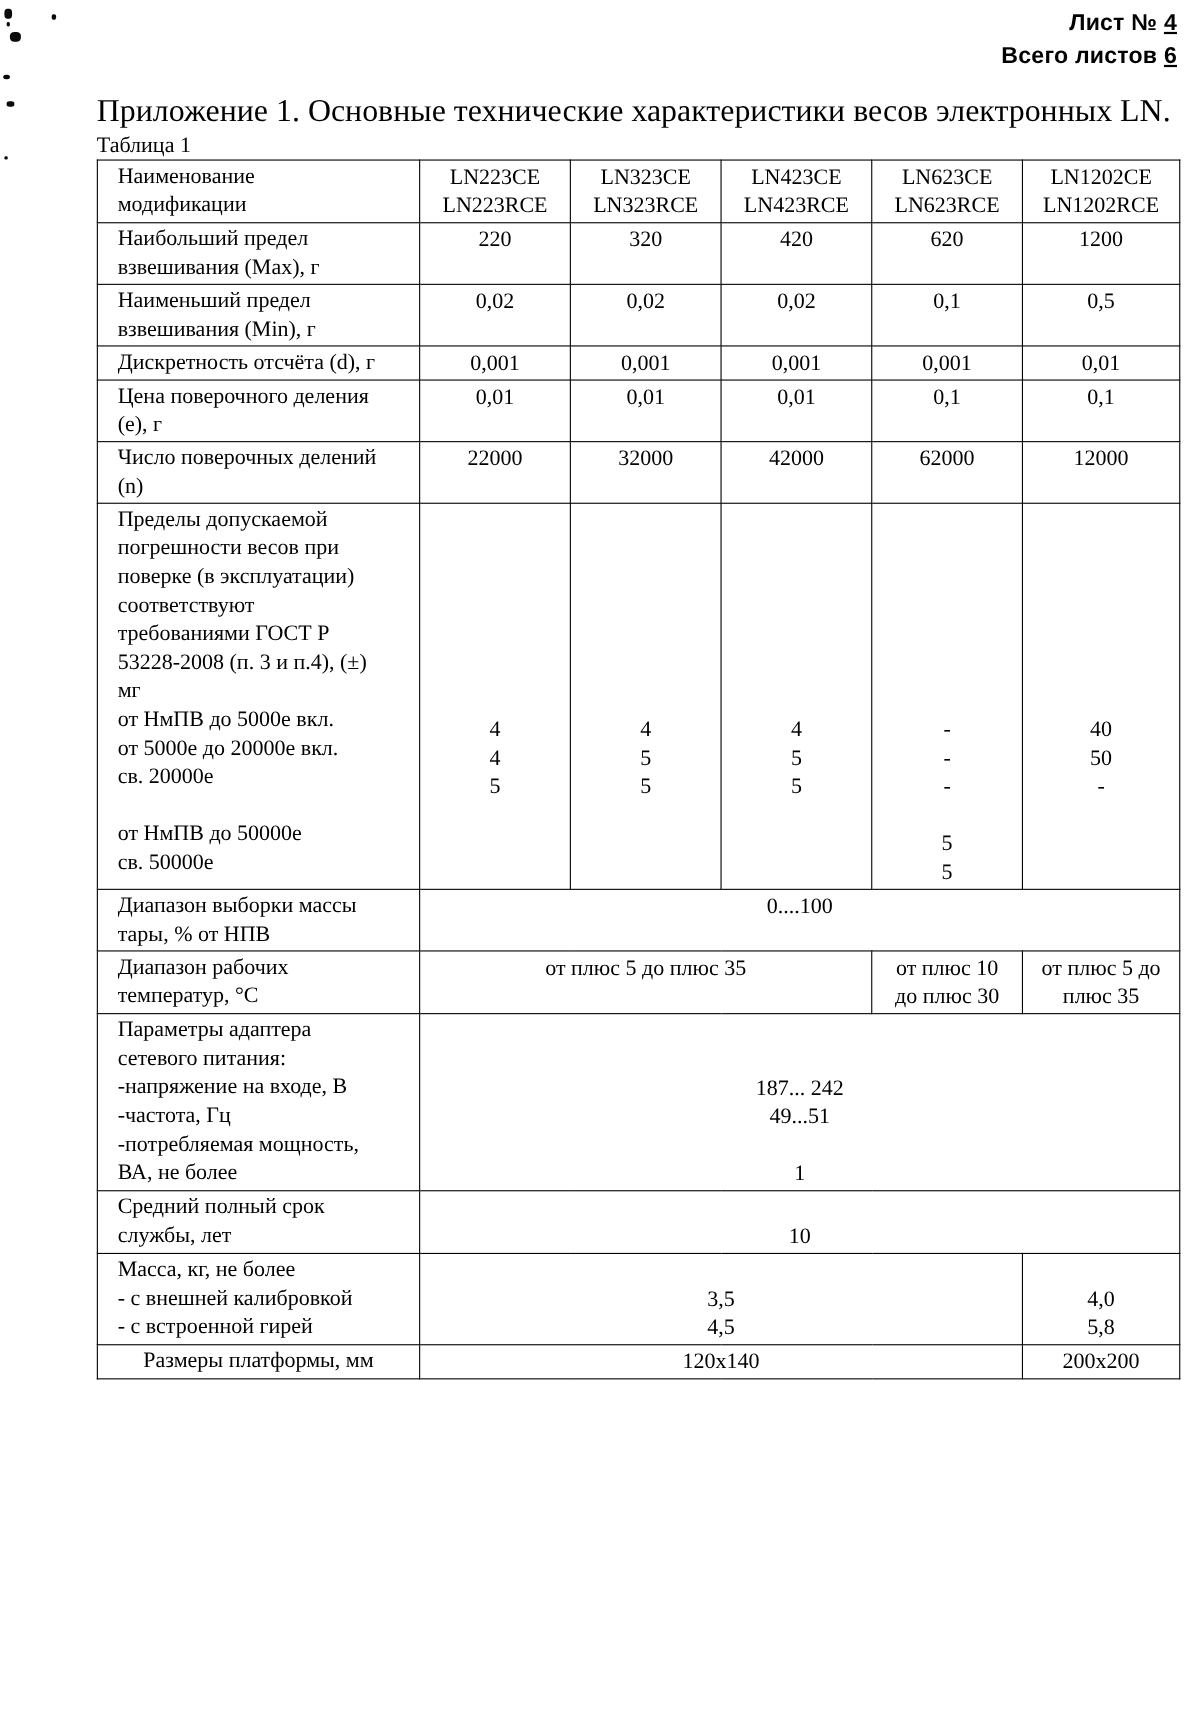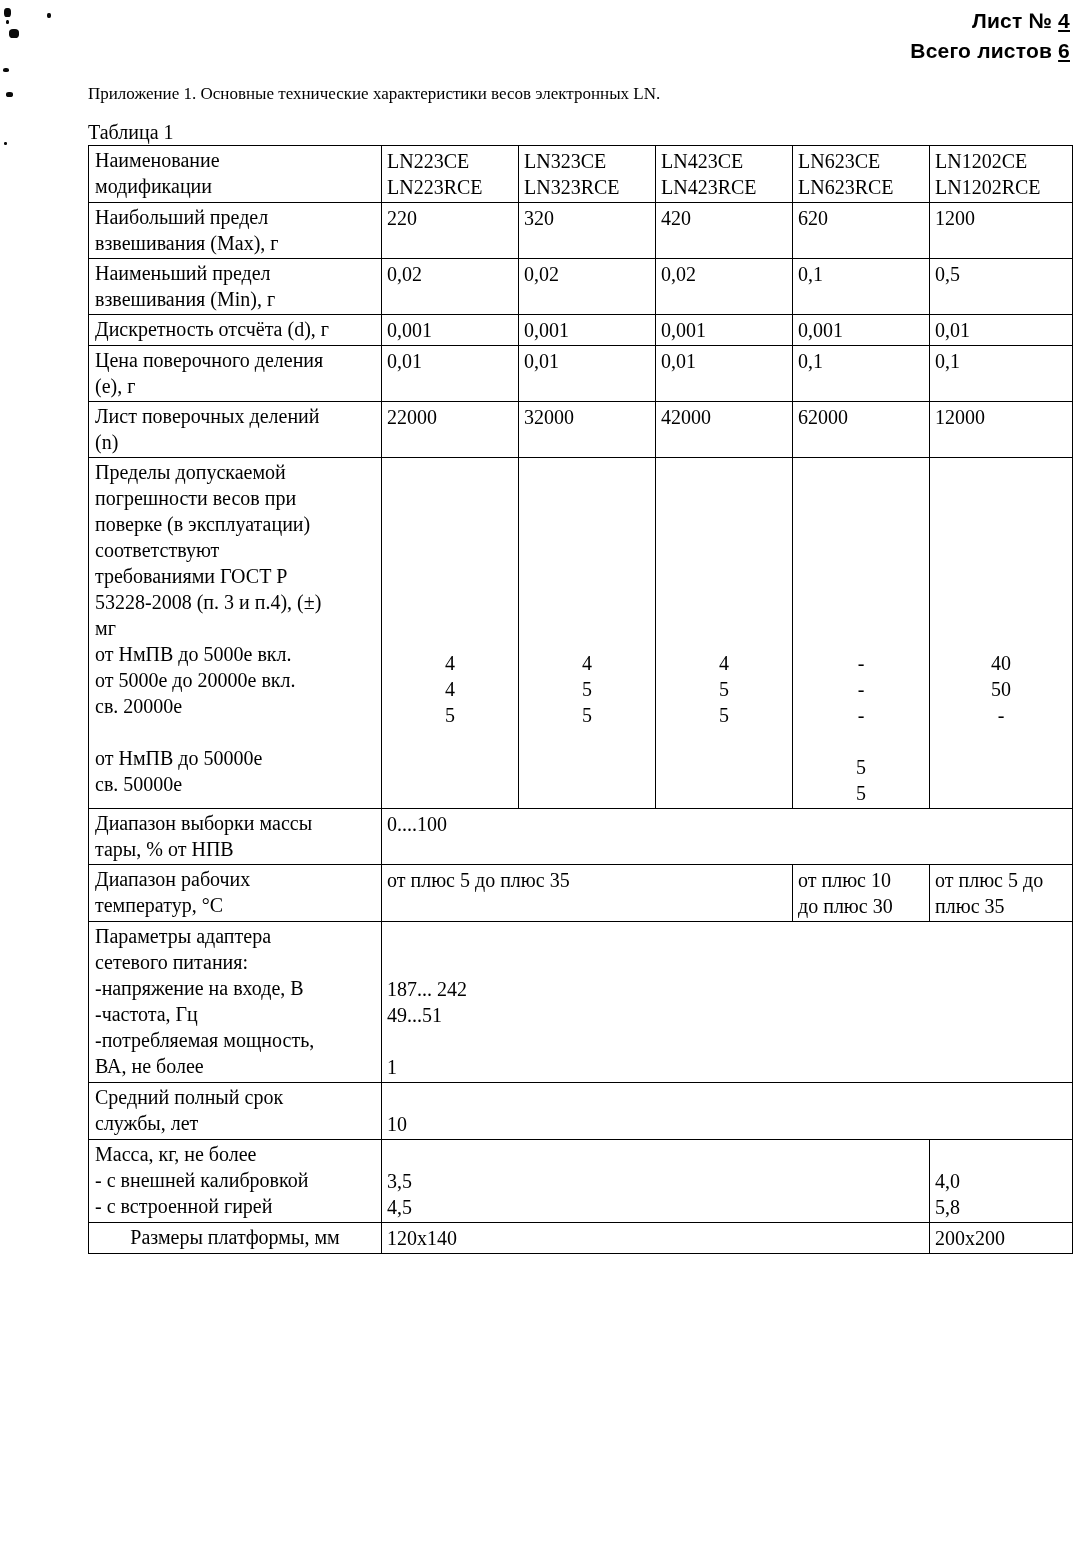--- a/index.html
+++ b/index.html
@@ -54,21 +54,21 @@
     font-weight: 700;
     text-decoration: underline;
     text-underline-offset: 2px;
   }
 
   
   .doc-title {
     position: absolute;
     left: 88px;
     top: 84px;
-    font-size: 17px;
+    font-size: 29px;
     line-height: 1.2;
     white-space: nowrap;
   }
   .table-caption {
     position: absolute;
     left: 88px;
     top: 120px;
     font-size: 20px;
     line-height: 1.2;
   }
@@ -85,23 +85,24 @@
     line-height: 1.30;
   }
   .spec-table td {
     border: 1.6px solid #000;
     padding: 1px 5px 2px 5px;
     vertical-align: top;
     word-wrap: break-word;
   }
   .spec-table td.label {
     text-align: left;
-    padding-left: 6px;
+    padding-left: 18px;
   }
   .spec-table td.val {
+    text-align: center;
     vertical-align: top;
     padding-top: 2px;
   }
   .spec-table td.val-mid {
     text-align: center;
     vertical-align: middle;
   }
   .spec-table td.center-label {
     text-align: center;
     margin-left: 20px;
@@ -204,21 +205,21 @@
         <td class="label multi">Цена поверочного деления
 (e), г</td>
         <td class="val">0,01</td>
         <td class="val">0,01</td>
         <td class="val">0,01</td>
         <td class="val">0,1</td>
         <td class="val">0,1</td>
       </tr>
 
       <tr>
-        <td class="label multi">Лист поверочных делений
+        <td class="label multi">Число поверочных делений
 (n)</td>
         <td class="val">22000</td>
         <td class="val">32000</td>
         <td class="val">42000</td>
         <td class="val">62000</td>
         <td class="val">12000</td>
       </tr>
 
       <tr>
         <td class="label multi">Пределы допускаемой

